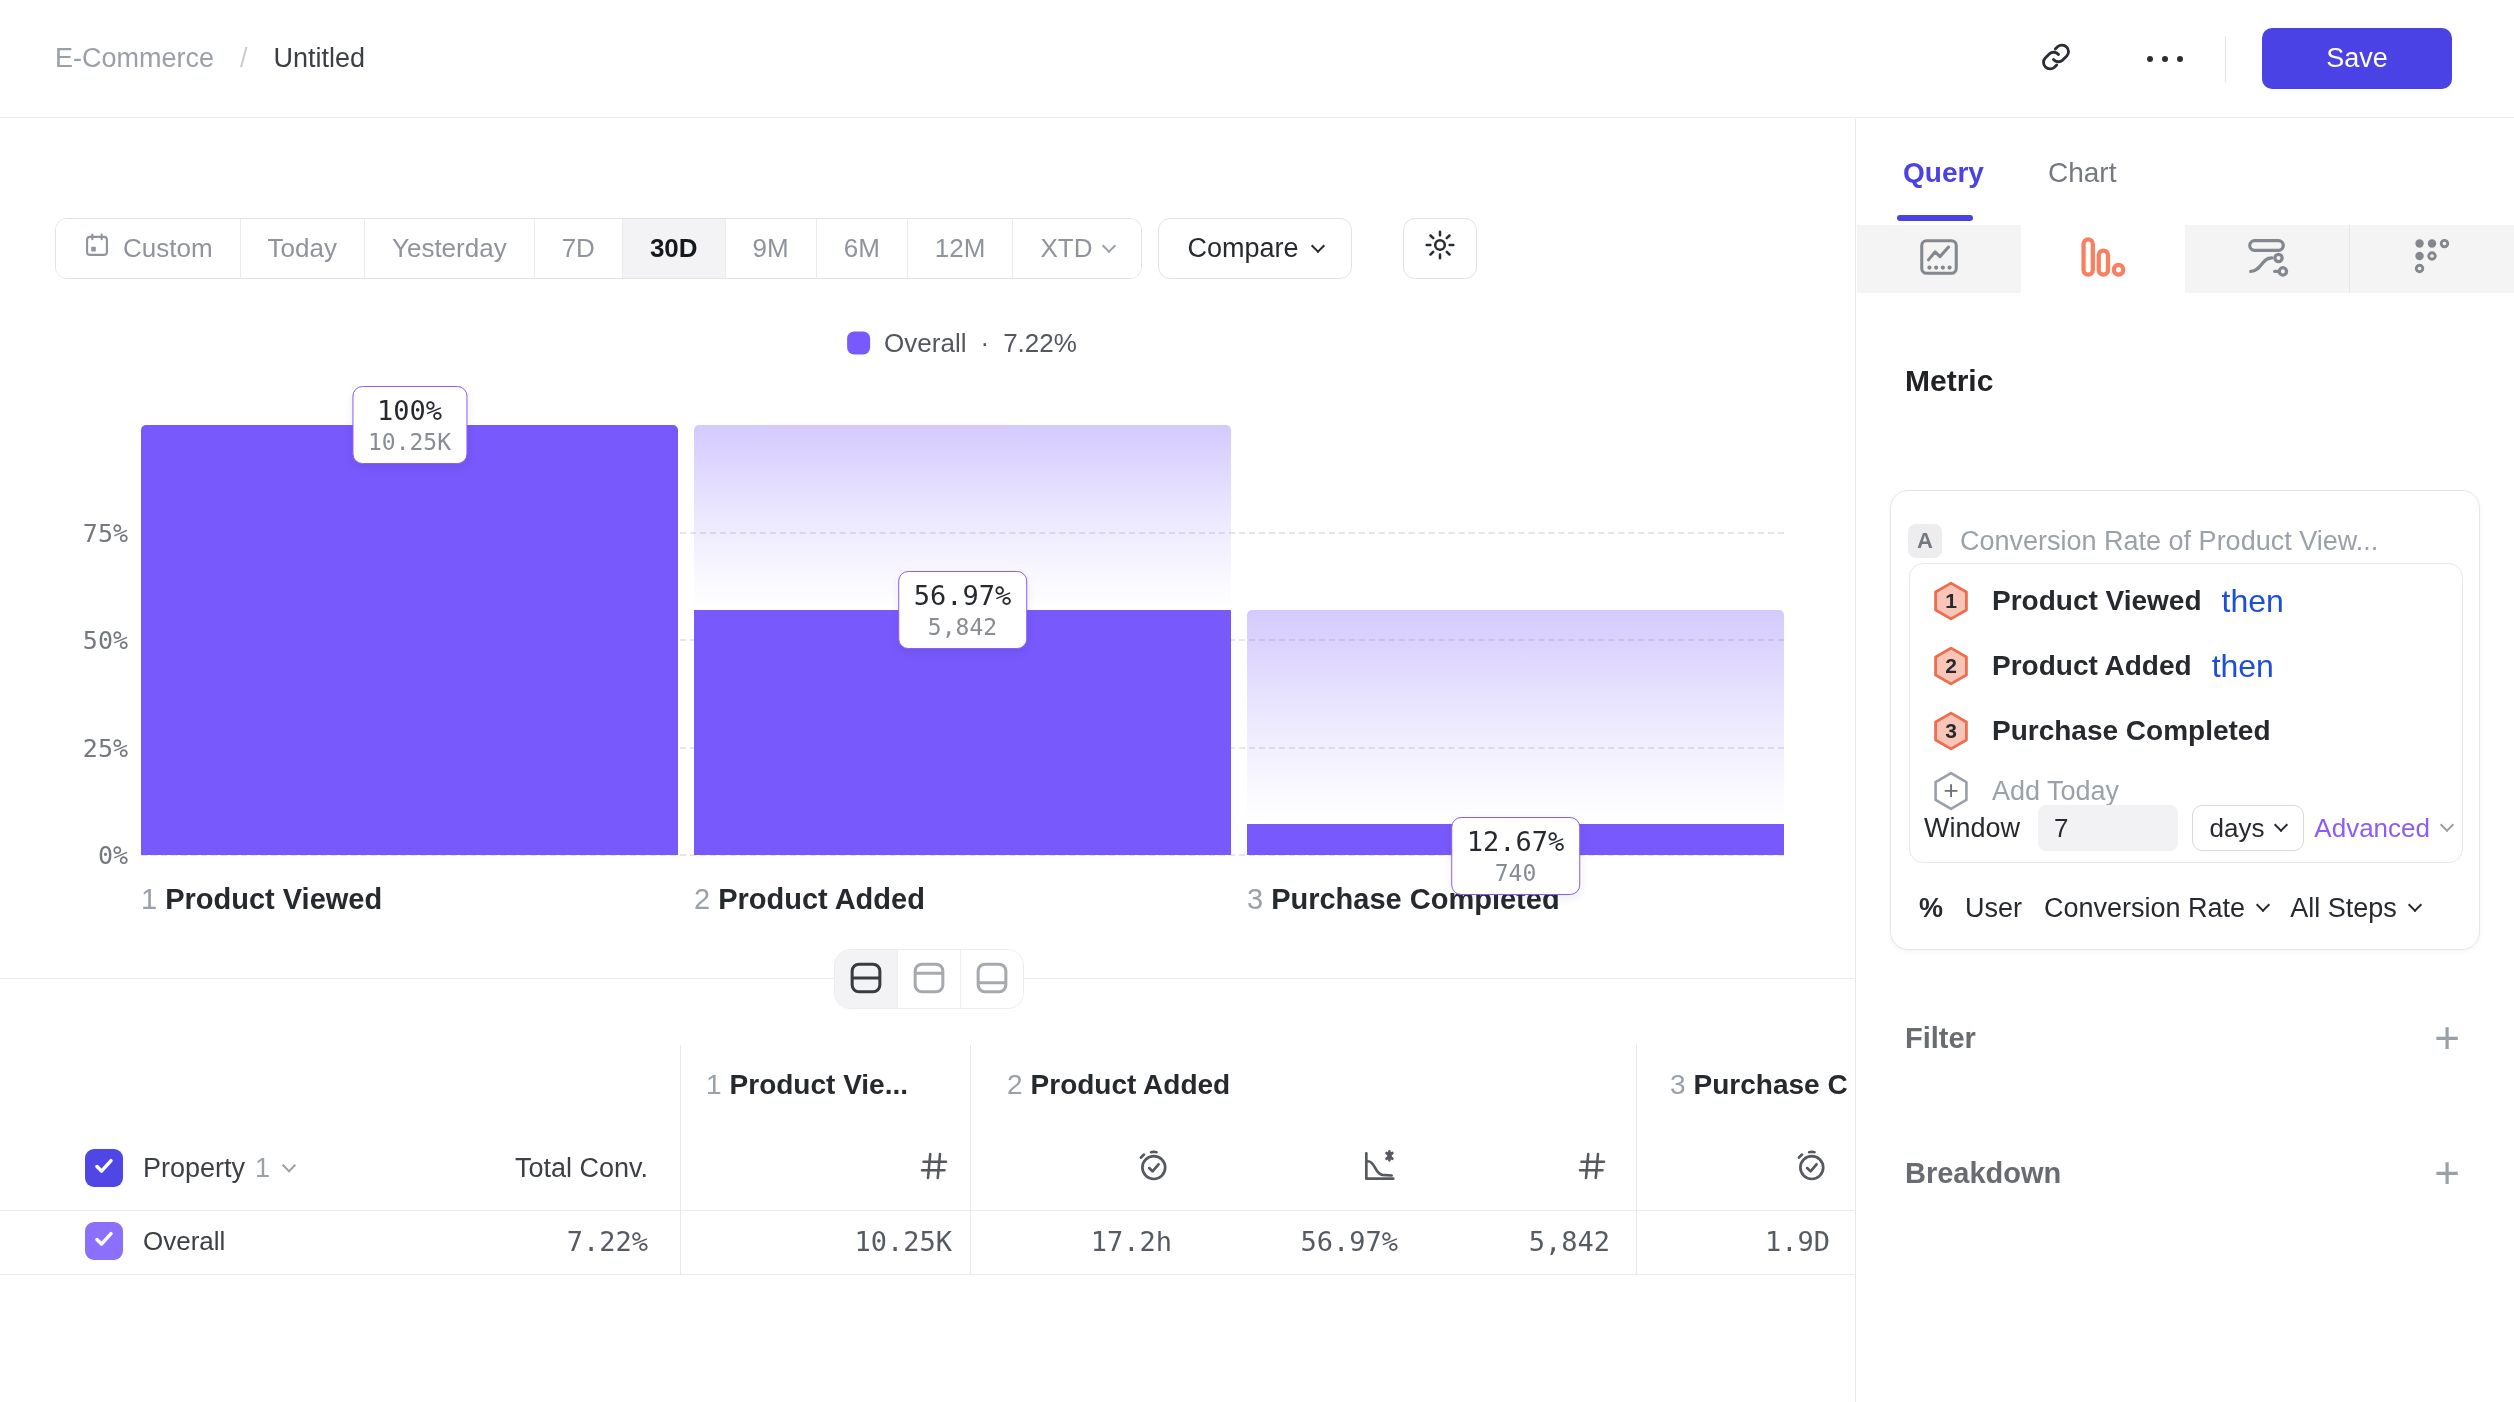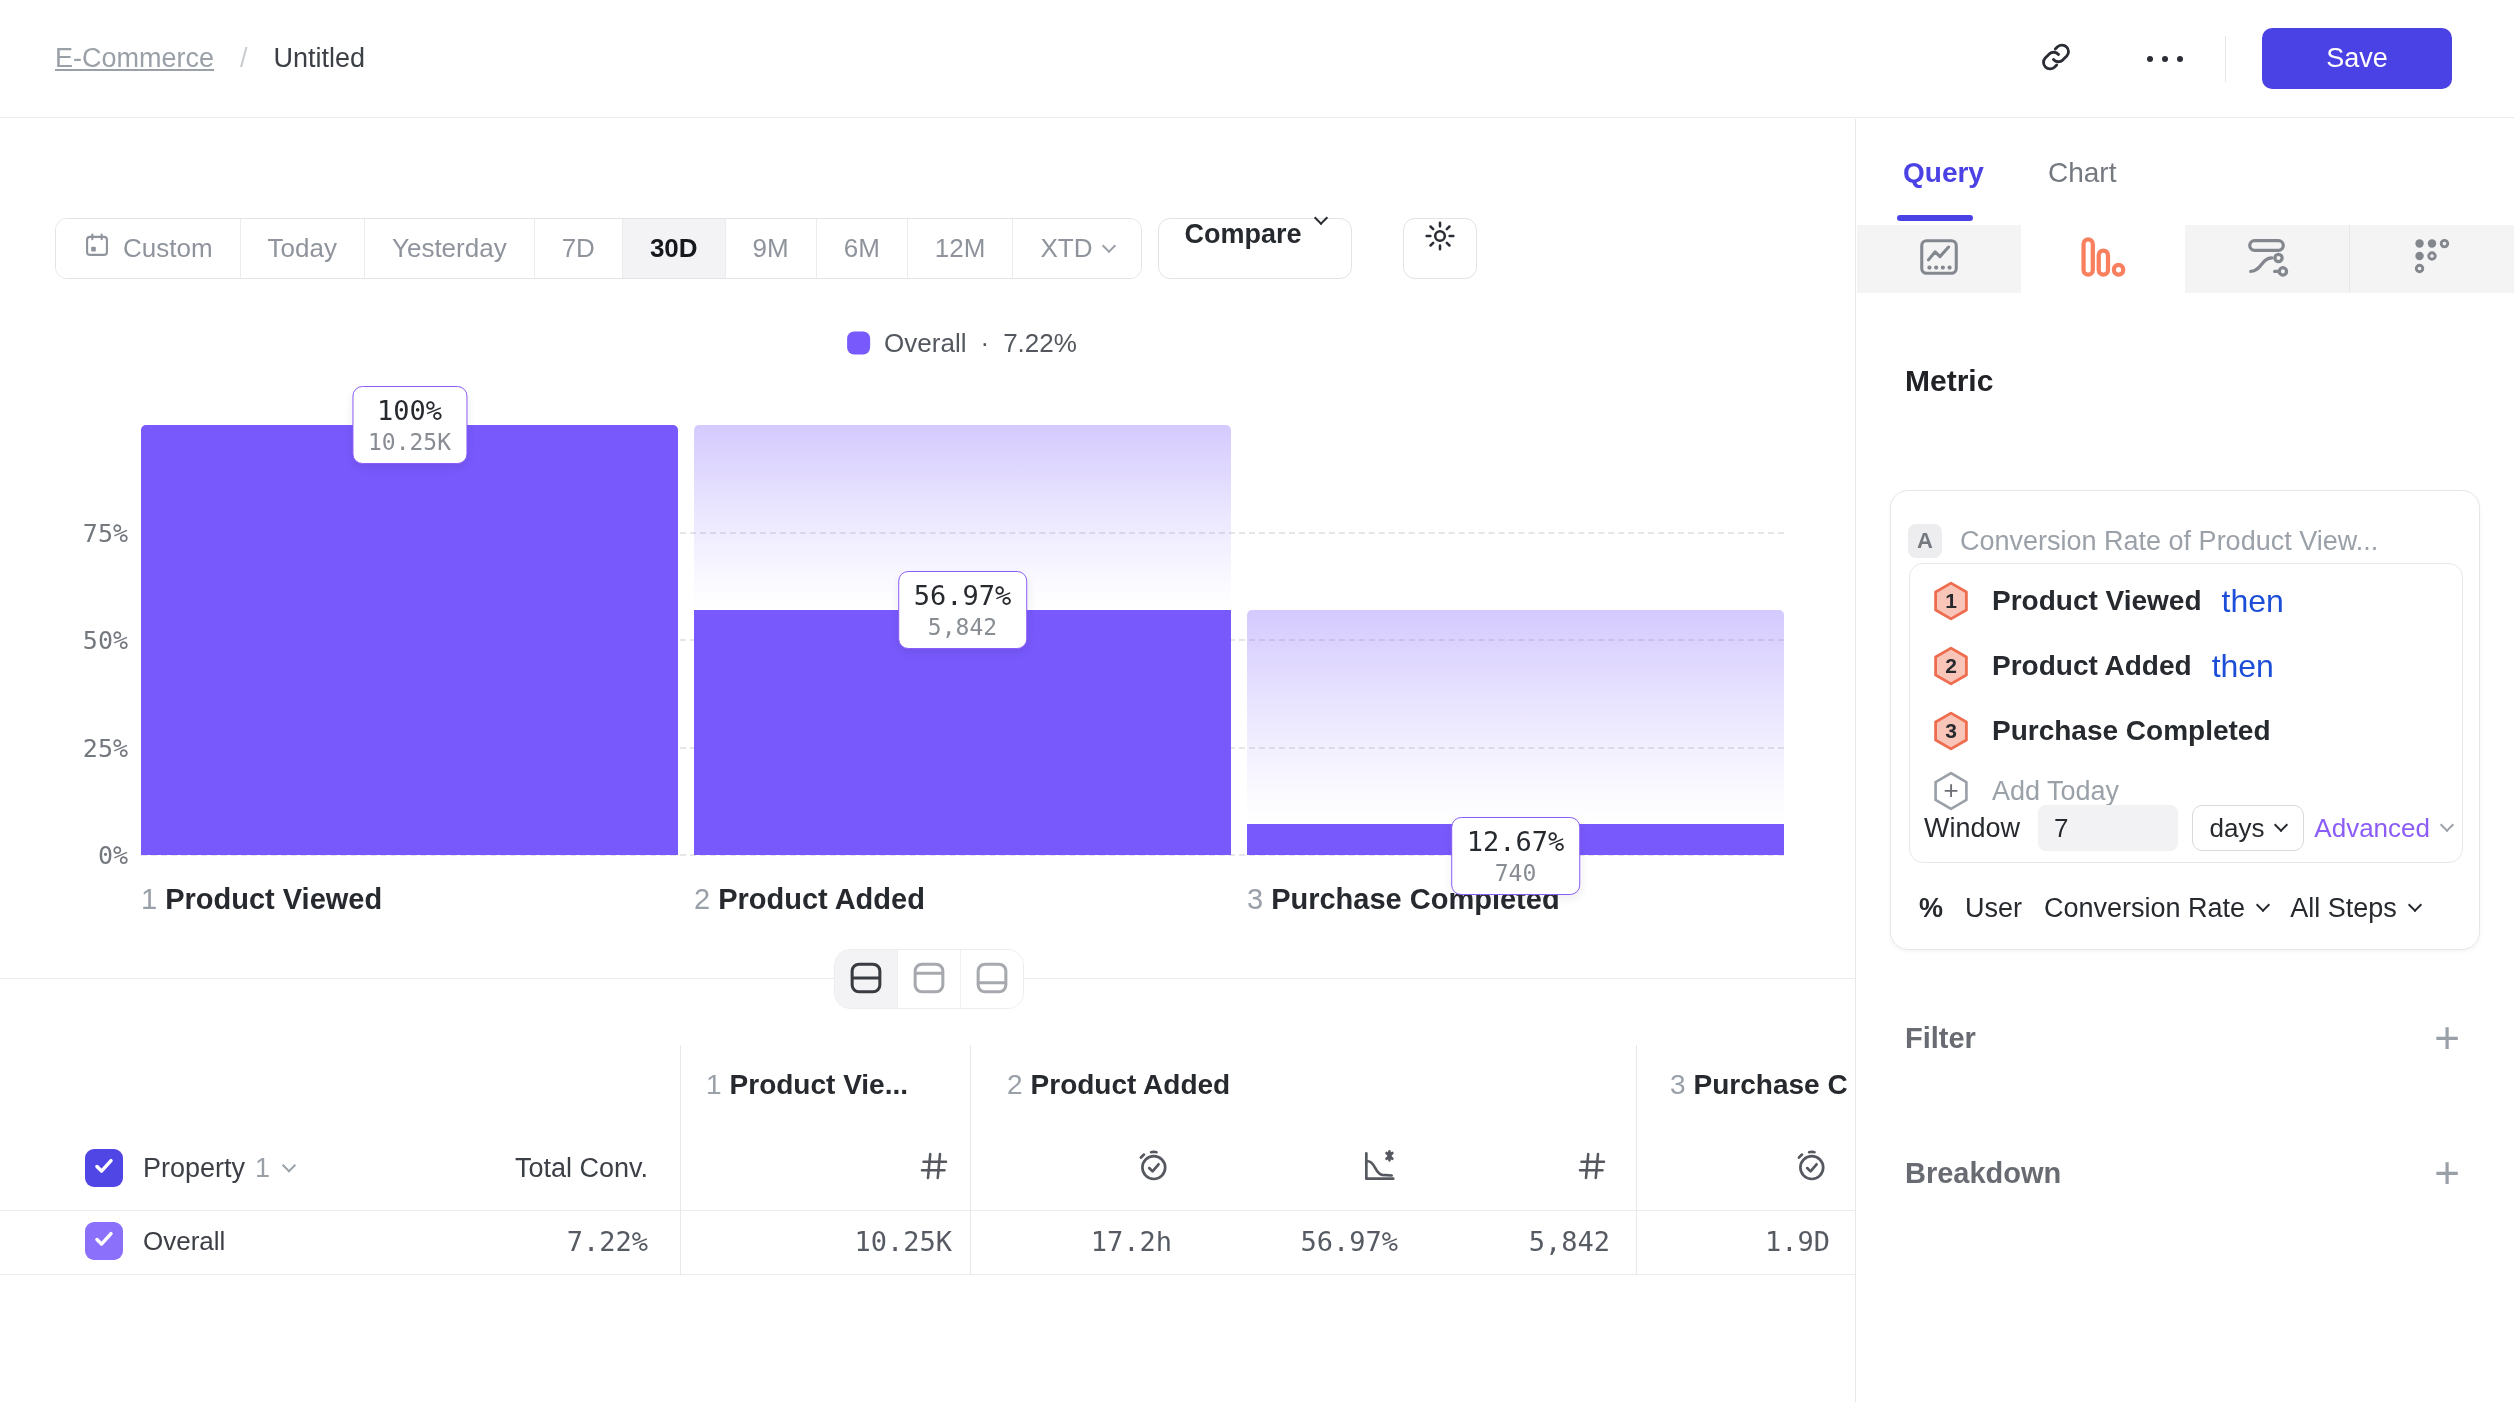--- a/index.html
+++ b/index.html
@@ -11,21 +11,21 @@
   }
   .mono { font-family: "DejaVu Sans Mono", monospace; }
 
   
   .app-header {
     position: absolute; left: 0; top: 0; width: 2514px; height: 118px;
     border-bottom: 1px solid #ececee; display: flex; align-items: center;
     padding: 0 62px 0 55px; background: #fff; z-index: 5;
   }
   .breadcrumb { display: flex; align-items: center; gap: 26px; font-size: 27px; }
-  .bc-project { color: #9aa0a8; text-decoration: underline; }
+  .bc-project { color: #9aa0a8; }
   .bc-sep { color: #c9cdd2; }
   .bc-title { color: #3c4046; font-weight: 500; }
   .header-right { margin-left: auto; display: flex; align-items: center; }
   .icon-btn { background: none; border: none; cursor: pointer; display: flex; align-items: center; justify-content: center; }
   .dots { display: flex; gap: 9px; margin-left: 74px; }
   .dots i { width: 6px; height: 6px; border-radius: 50%; background: #2a2d33; }
   .header-vdiv { width: 1px; height: 46px; background: #e6e6ea; margin: 0 36px 0 42px; }
   .save-btn {
     width: 190px; height: 61px; border: none; border-radius: 10px;
     background: #4B42E5; color: #fff; font-size: 27px; font-weight: 500;
@@ -47,22 +47,22 @@
   .range-btn {
     display: flex; align-items: center; gap: 12px; padding: 0 27px;
     font-size: 26px; color: #8f949c; background: #fff; border: none;
     border-right: 1px solid #ececee; font-family: inherit; cursor: pointer; white-space: nowrap;
   }
   .range-btn:last-child { border-right: none; }
   .range-btn.selected { background: #f3f3f5; color: #15181d; font-weight: 600; }
   .tb-btn {
     position: absolute; top: 99px; height: 61px; background: #fff;
     border: 1px solid #e3e3e7; border-radius: 12px; display: flex;
-    justify-content: center; gap: 14px;
-    font-size: 27px; font-weight: 700; color: #26292e; font-family: inherit; cursor: pointer;
+    align-items: center; justify-content: center; gap: 14px;
+    font-size: 27px; font-weight: 400; color: #26292e; font-family: inherit; cursor: pointer;
   }
   .chev {
     display: inline-block; width: 10px; height: 10px;
     border-right: 2.4px solid currentColor; border-bottom: 2.4px solid currentColor;
     transform: rotate(45deg); margin-top: -6px; flex: none;
   }
   .chev.gray { color: #9aa0a8; }
 
   
   .legend {

